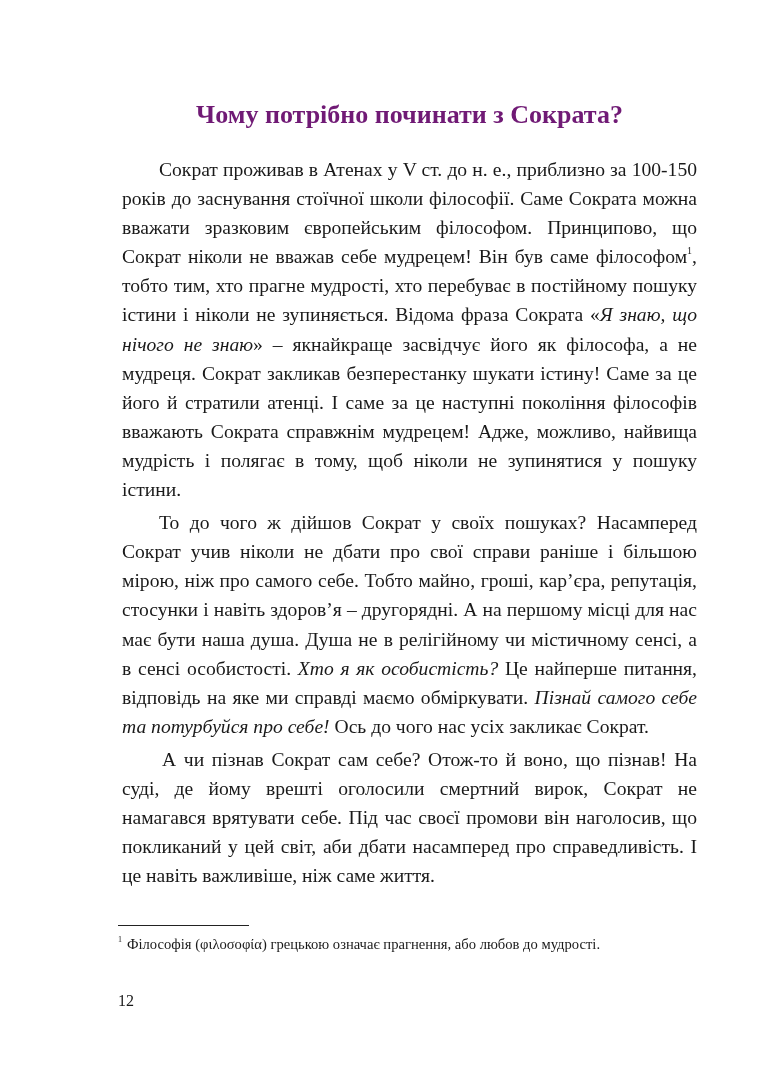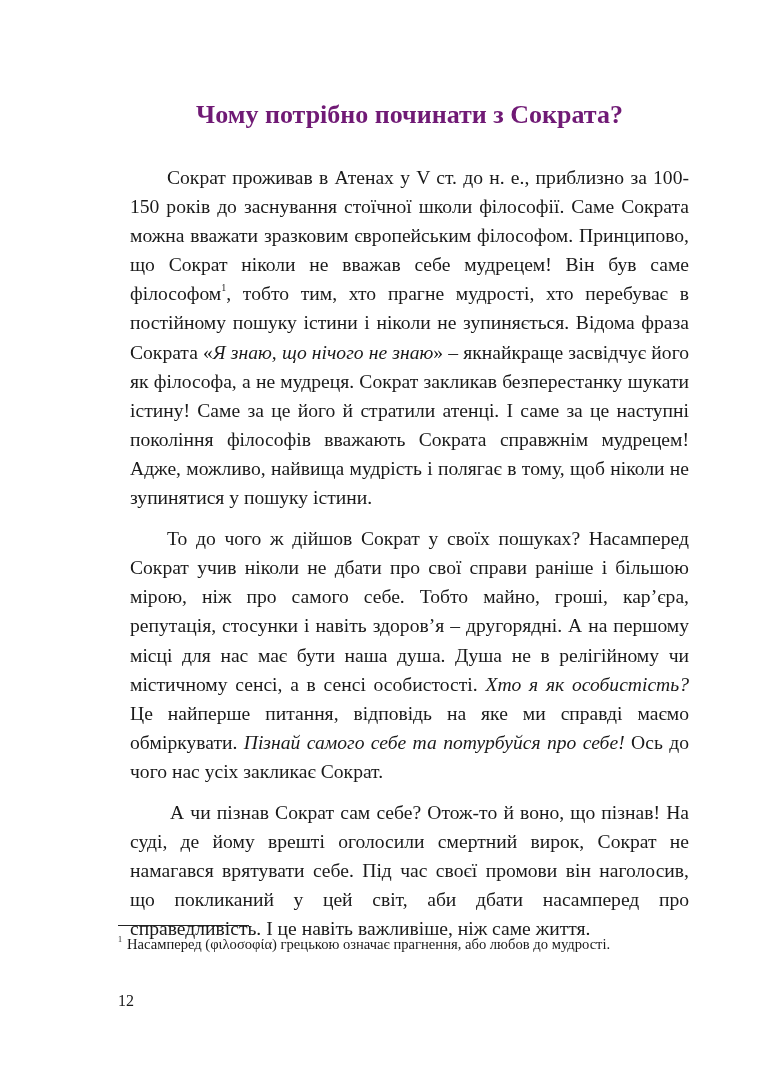--- a/index.html
+++ b/index.html
@@ -36,21 +36,21 @@
     .body-text {
       position: absolute;
       left: 0;
       top: 151px;
       width: 583px;
       font-size: 19.6px;
       line-height: 29.1px;
       text-align: justify;
     }
     .body-text p {
-      margin: 12px;
+      margin: 4px;
       text-indent: 37px;
       text-align: justify;
     }
     .body-text p.indent-extra {
       text-indent: 40px;
     }
     .body-text em {
       font-style: italic;
     }
     sup.fn-ref {
@@ -101,16 +101,16 @@
 <div class="page">
   <h1 class="title">Чому потрібно починати з Сократа?</h1>
 
   <div class="body-text">
     <p><span>Сократ проживав в Атенах у V ст. до н. е., приблизно за 100-150 років до заснування стоїчної школи філософії. Саме Сократа можна вважати зразковим європейським філософом. Принципово, що Сократ ніколи не вважав себе мудрецем! Він був саме філософом</span><sup class="fn-ref">1</sup><span>, тобто тим, хто прагне мудрості, хто перебуває в постійному пошуку істини і ніколи не зупиняється. Відома фраза Сократа «</span><em>Я знаю, що нічого не знаю</em><span>» – якнайкраще засвідчує його як філософа, а не мудреця. Сократ закликав безперестанку шукати істину! Саме за це його й стратили атенці. І саме за це наступні покоління філософів вважають Сократа справжнім мудрецем! Адже, можливо, найвища мудрість і полягає в тому, щоб ніколи не зупинятися у пошуку істини.</span></p>
     <p><span>То до чого ж дійшов Сократ у своїх пошуках? Насамперед Сократ учив ніколи не дбати про свої справи раніше і більшою мірою, ніж про самого себе. Тобто майно, гроші, кар’єра, репутація, стосунки і навіть здоров’я – другорядні. А на першому місці для нас має бути наша душа. Душа не в релігійному чи містичному сенсі, а в сенсі особистості. </span><em>Хто я як особистість?</em><span> Це найперше питання, відповідь на яке ми справді маємо обміркувати. </span><em>Пізнай самого себе та потурбуйся про себе!</em><span> Ось до чого нас усіх закликає Сократ.</span></p>
     <p class="indent-extra"><span>А чи пізнав Сократ сам себе? Отож-то й воно, що пізнав! На суді, де йому врешті оголосили смертний вирок, Сократ не намагався врятувати себе. Під час своєї промови він наголосив, що покликаний у цей світ, аби дбати насамперед про справедливість. І це навіть важливіше, ніж саме життя.</span></p>
   </div>
 
   <div class="footnote-rule"></div>
-  <p class="footnote"><span class="fn-mark">1</span><span>Насамперед (φιλοσοφία) грецькою означає прагнення, або любов до мудрості.</span></p>
+  <p class="footnote"><span class="fn-mark">1</span><span>Філософія (φιλοσοφία) грецькою означає прагнення, або любов до мудрості.</span></p>
 
   <p class="page-number">12</p>
 </div>
 
 </body></html>

